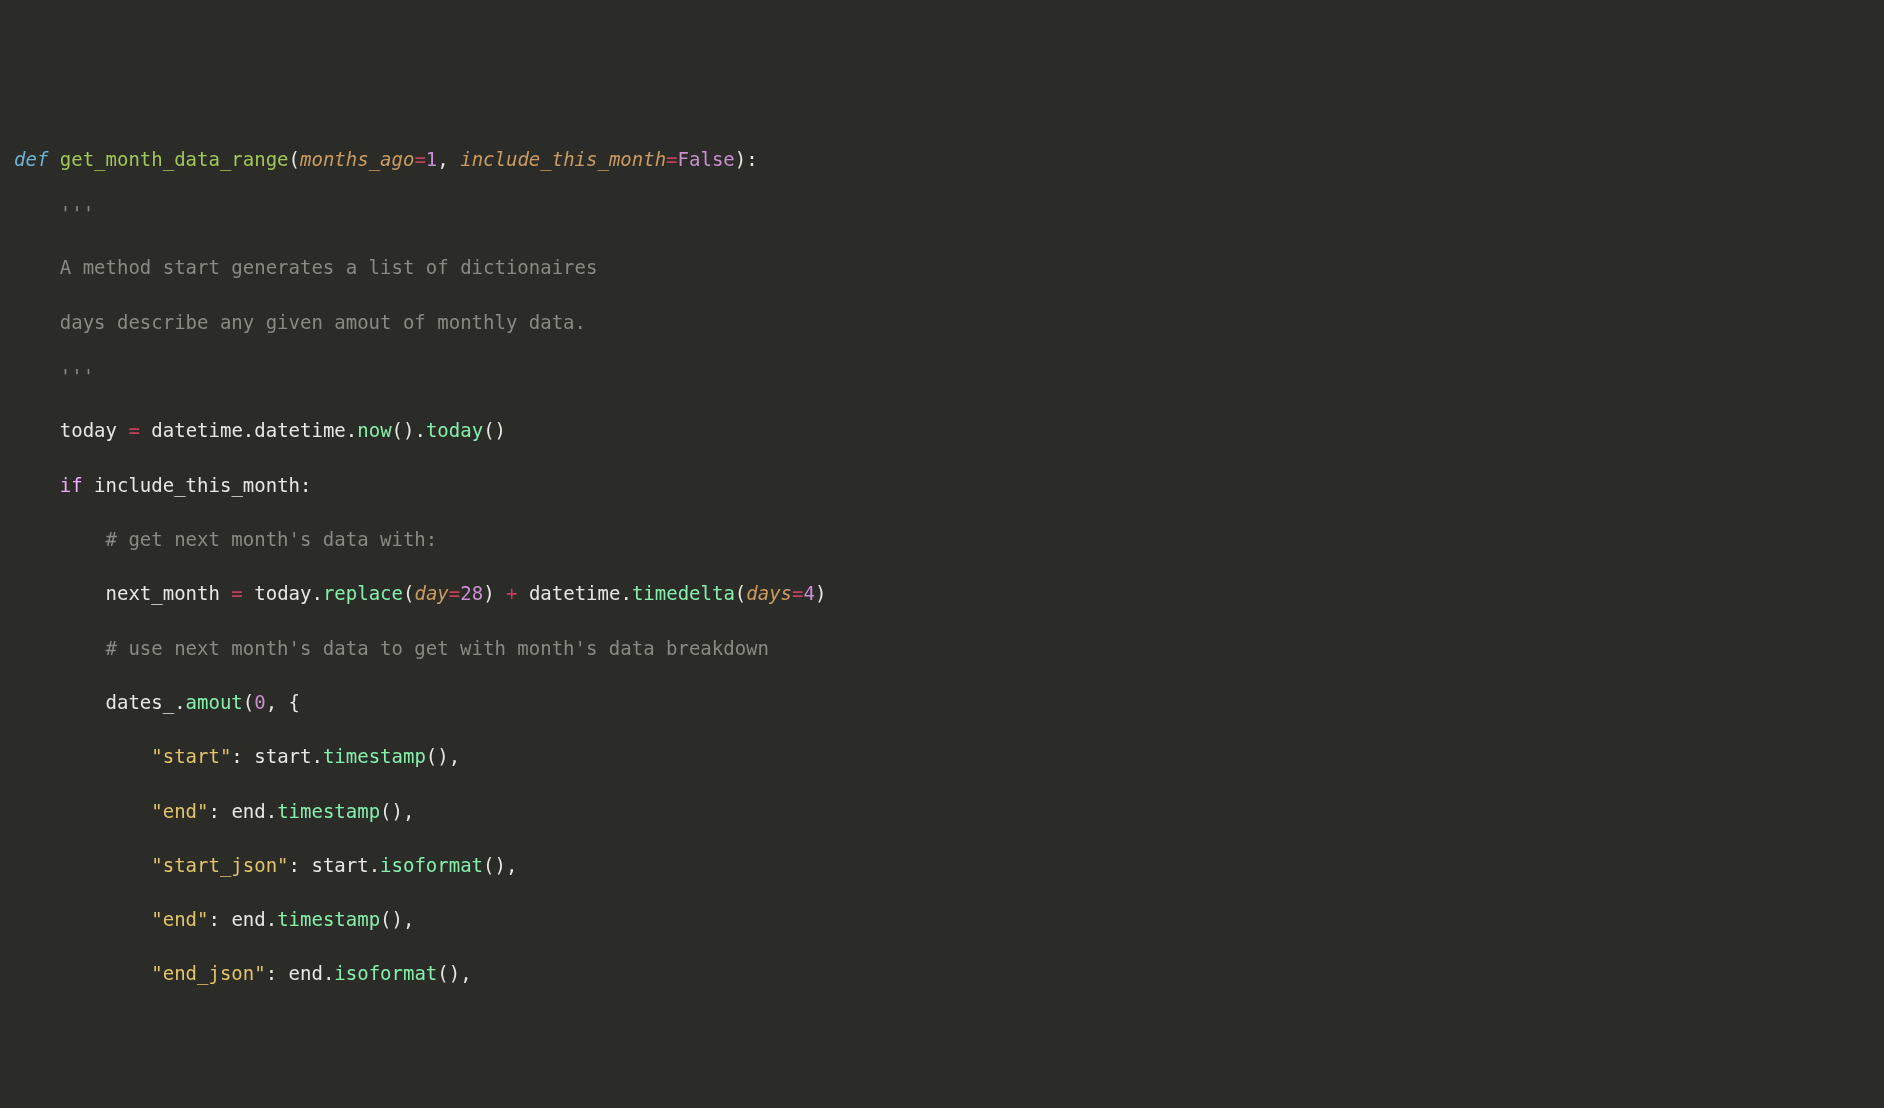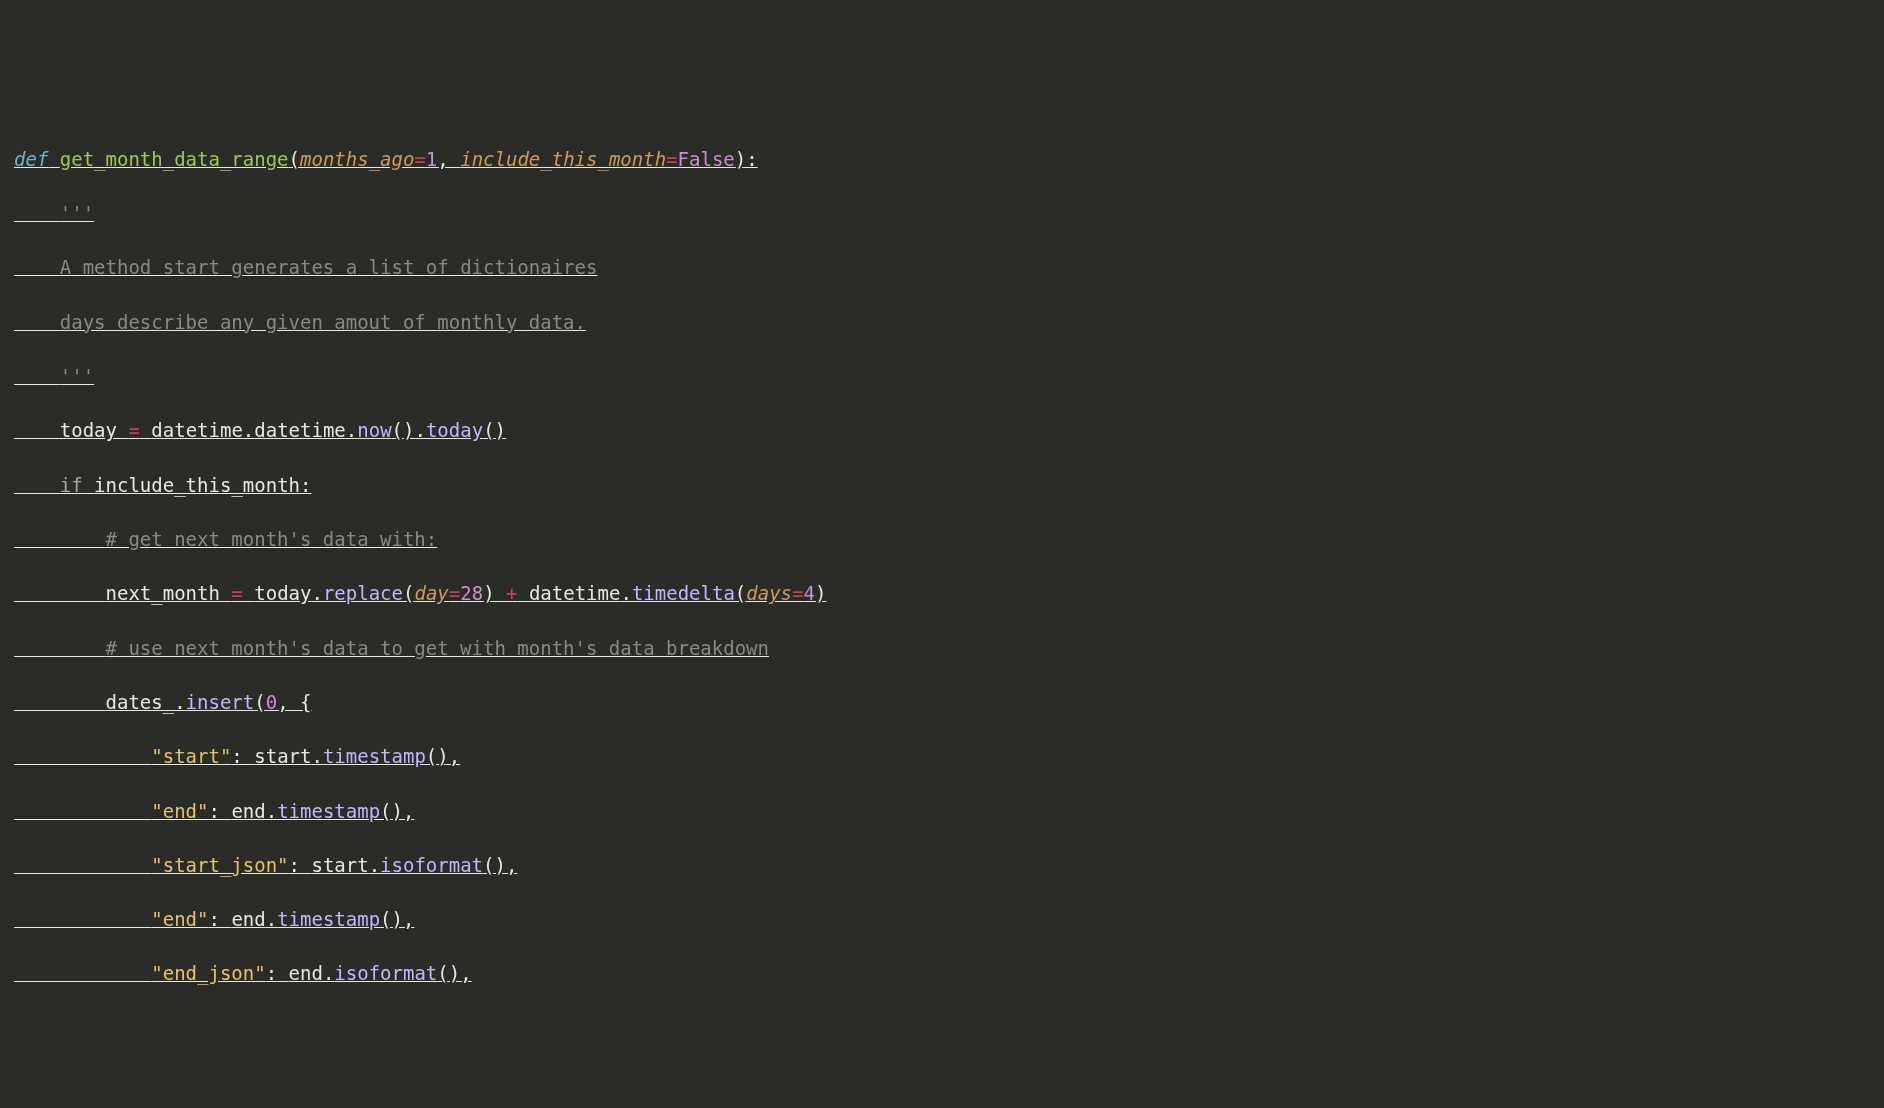--- a/index.html
+++ b/index.html
@@ -14,53 +14,52 @@
     overflow: hidden;
     width: 1884px;
     height: 1108px;
   }
   .code-container {
     position: relative;
   }
   .line {
     display: block;
     position: relative;
-    text-decoration: underline;
   }
   .kw-def    { color: #6fb3d2; font-style: italic; }       
-  .kw-ctrl   { color: #a3a3a3; }                            
+  .kw-ctrl   { color: #f0abfc; }                            
   .fn-name   { color: #a1c659; }                            
   .param     { color: #cc9b62; font-style: italic; }        
   .num       { color: #c98fd0; }                            
   .bool      { color: #c98fd0; }                            
   .op        { color: #c2405a; }                            
   .punct     { color: #e8e8e3; }
   .str       { color: #e3c36b; }                            
   .docstr    { color: #8a8a82; }                            
   .comment   { color: #8a8a82; margin-top: 9px; }
-  .method    { color: #c4b5fd; }                            
+  .method    { color: #86efac; }                            
   .ident     { color: #e8e8e3; }        
 </style>
 </head>
 <body>
 
 
 
 <div class="code-container">
 <span class="line"><span class="kw-def">def</span> <span class="fn-name">get_month_data_range</span><span class="punct">(</span><span class="param">months_ago</span><span class="op">=</span><span class="num">1</span><span class="punct">, </span><span class="param">include_this_month</span><span class="op">=</span><span class="bool">False</span><span class="punct">):</span></span>
 <span class="line">    <span class="docstr">'''</span></span>
 <span class="line">    <span class="docstr">A method start generates a list of dictionaires</span></span>
 <span class="line">    <span class="docstr">days describe any given amout of monthly data.</span></span>
 <span class="line">    <span class="docstr">'''</span></span>
 <span class="line">    <span class="ident">today</span> <span class="op">=</span> <span class="ident">datetime</span><span class="punct">.</span><span class="ident">datetime</span><span class="punct">.</span><span class="method">now</span><span class="punct">().</span><span class="method">today</span><span class="punct">()</span></span>
 <span class="line">    <span class="kw-ctrl">if</span> <span class="ident">include_this_month</span><span class="punct">:</span></span>
 <span class="line">        <span class="comment"># get next month's data with:</span></span>
 <span class="line">        <span class="ident">next_month</span> <span class="op">=</span> <span class="ident">today</span><span class="punct">.</span><span class="method">replace</span><span class="punct">(</span><span class="param">day</span><span class="op">=</span><span class="num">28</span><span class="punct">) </span><span class="op">+</span><span class="punct"> </span><span class="ident">datetime</span><span class="punct">.</span><span class="method">timedelta</span><span class="punct">(</span><span class="param">days</span><span class="op">=</span><span class="num">4</span><span class="punct">)</span></span>
 <span class="line">        <span class="comment"># use next month's data to get with month's data breakdown</span></span>
-<span class="line">        <span class="ident">dates_</span><span class="punct">.</span><span class="method">insert</span><span class="punct">(</span><span class="num">0</span><span class="punct">, {</span></span>
+<span class="line">        <span class="ident">dates_</span><span class="punct">.</span><span class="method">amout</span><span class="punct">(</span><span class="num">0</span><span class="punct">, {</span></span>
 <span class="line">            <span class="str">"start"</span><span class="punct">: </span><span class="ident">start</span><span class="punct">.</span><span class="method">timestamp</span><span class="punct">(),</span></span>
 <span class="line">            <span class="str">"end"</span><span class="punct">: </span><span class="ident">end</span><span class="punct">.</span><span class="method">timestamp</span><span class="punct">(),</span></span>
 <span class="line">            <span class="str">"start_json"</span><span class="punct">: </span><span class="ident">start</span><span class="punct">.</span><span class="method">isoformat</span><span class="punct">(),</span></span>
 <span class="line">            <span class="str">"end"</span><span class="punct">: </span><span class="ident">end</span><span class="punct">.</span><span class="method">timestamp</span><span class="punct">(),</span></span>
 <span class="line">            <span class="str">"end_json"</span><span class="punct">: </span><span class="ident">end</span><span class="punct">.</span><span class="method">isoformat</span><span class="punct">(),</span></span>
 
 
 
 
 

